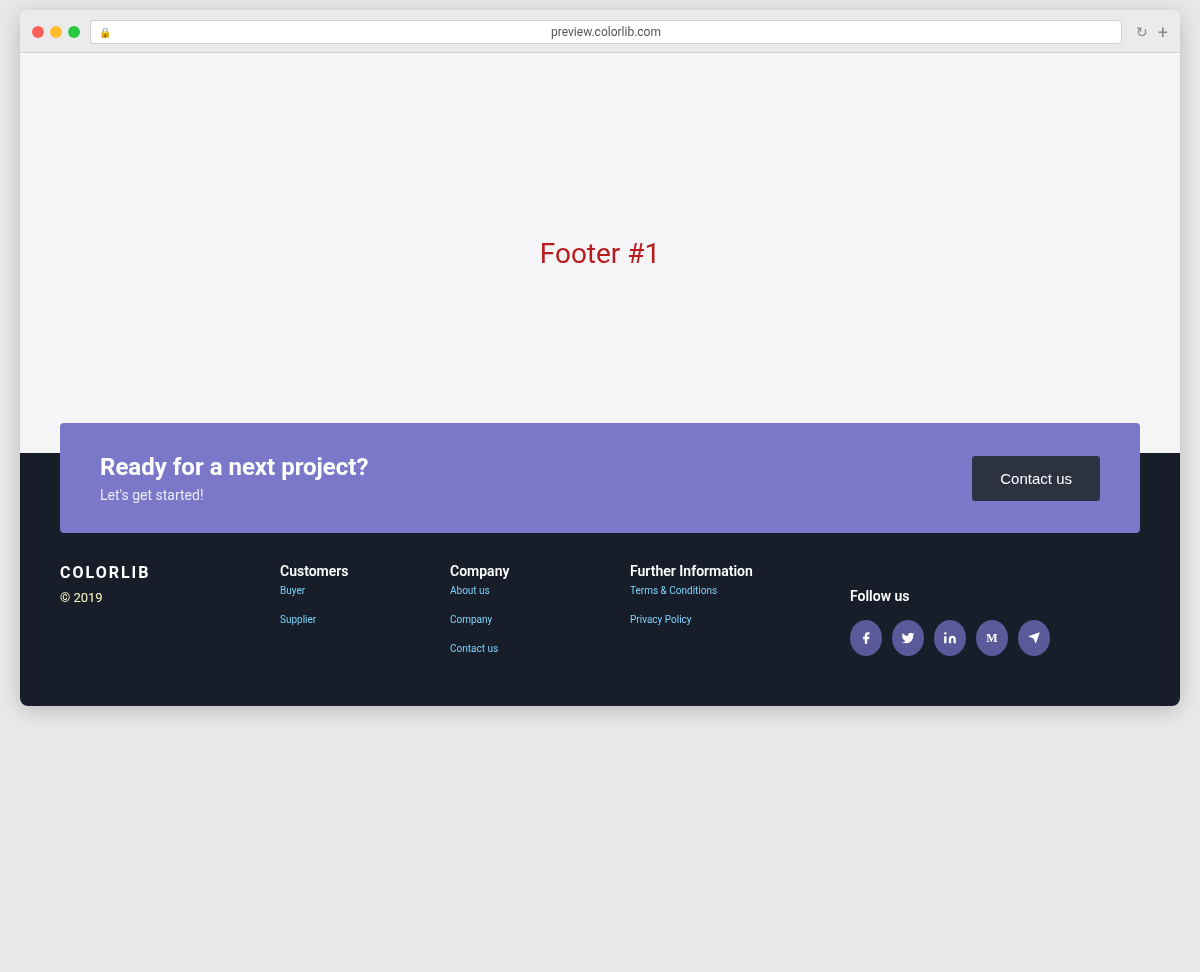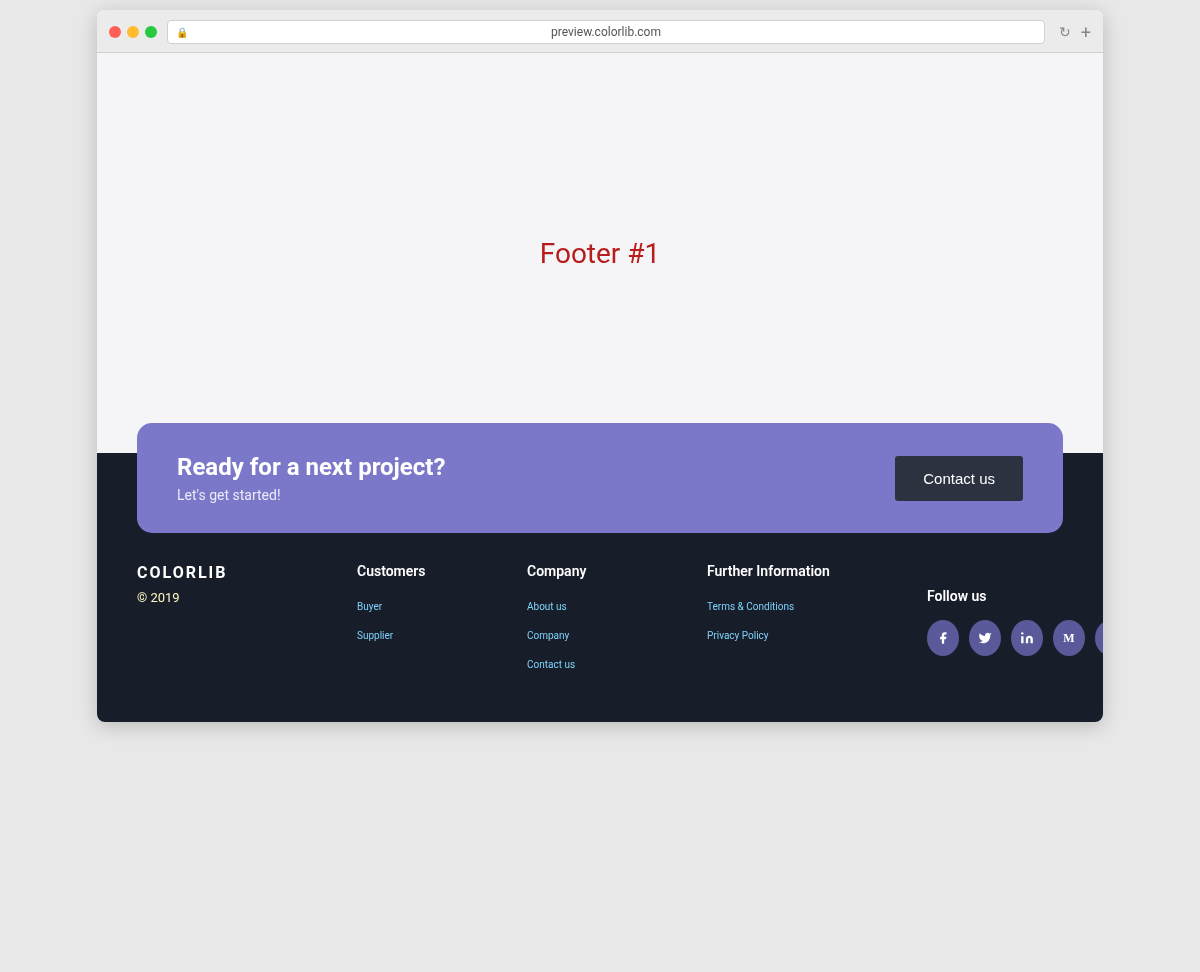--- a/index.html
+++ b/index.html
@@ -11,21 +11,21 @@
     body {
       font-family: -apple-system, BlinkMacSystemFont, 'Segoe UI', Roboto, sans-serif;
       background: #e8e8e8;
       display: flex;
       justify-content: center;
       align-items: flex-start;
       min-height: 100vh;
     }
 
     .browser-window {
-      width: 1006px;
+      width: 1160px;
       margin: 10px auto;
       background: #fff;
       border-radius: 8px;
       box-shadow: 0 4px 20px rgba(0,0,0,0.2);
       overflow: hidden;
     }
 
     .browser-chrome {
       background: #ebebeb;
       padding: 10px 12px 8px;
@@ -101,21 +101,21 @@
 
     .footer-section {
       background: #181d2a;
       position: relative;
     }
 
     .cta-banner {
       background: #7b77c9;
       margin: 0 40px;
       transform: translateY(-30px);
-      border-radius: 15px;
+      border-radius: 4px;
       padding: 30px 40px;
       display: flex;
       align-items: center;
       justify-content: space-between;
     }
 
     .cta-text h2 {
       color: #fff;
       font-size: 24px;
       font-weight: 700;
@@ -155,21 +155,20 @@
 
     .footer-brand .copyright {
       color: #fef9c3;
       font-size: 13px;
     }
 
     .footer-col h4 {
       color: #fff;
       font-size: 14px;
       font-weight: 600;
-      margin-bottom: 16px;
     }
 
     .footer-col ul {
       list-style: none;
     }
 
     .footer-col ul li {
       margin-bottom: 10px;
     }
 

